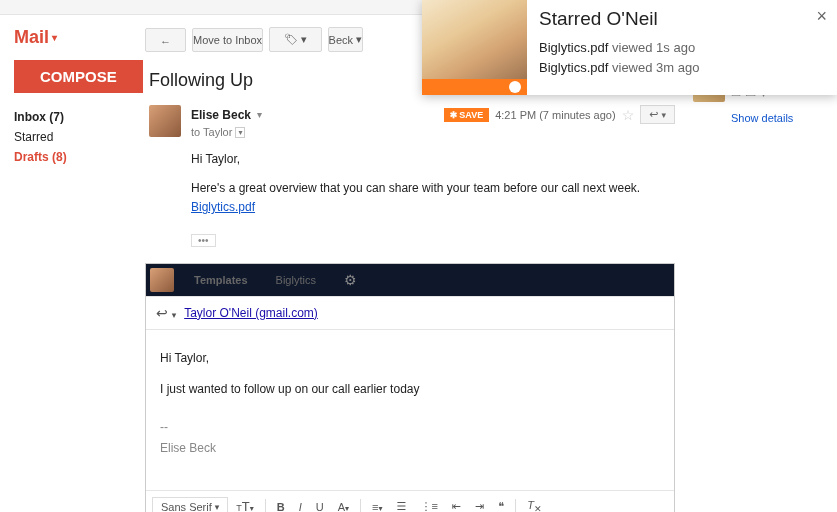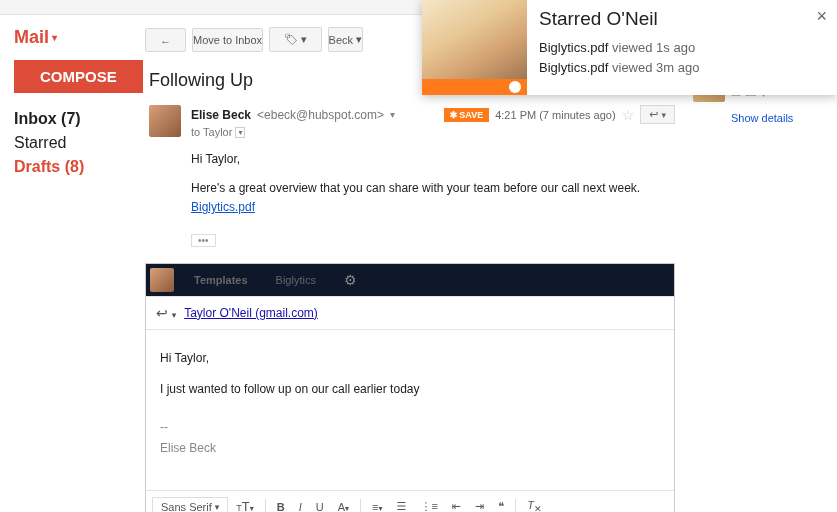--- a/index.html
+++ b/index.html
@@ -5,21 +5,21 @@
 * { margin: 0; padding: 0; box-sizing: border-box; }
 body { font-family: Arial, sans-serif; font-size: 13px; color: #222; background: #fff; width: 837px; height: 512px; overflow: hidden; position: relative; }
 .topbar { height: 15px; background: #f5f5f5; border-bottom: 1px solid #e5e5e5; }
 .container { display: flex; }
 
 .sidebar { width: 145px; padding: 12px 0 0 14px; }
 .mail-dropdown { color: #dd4b39; font-size: 18px; font-weight: bold; margin-bottom: 12px; cursor: pointer; display: flex; align-items: center; }
 .mail-dropdown .caret { font-size: 10px; margin-left: 3px; }
 .compose-btn { background: #dd4b39; color: #fff; border: none; padding: 8px 26px; font-size: 15px; font-weight: bold; cursor: pointer; margin-bottom: 14px; }
 .nav-list { list-style: none; }
-.nav-list li { padding: 3px 0; font-size: 16px; cursor: pointer; }
+.nav-list li { padding: 3px 0; font-size: 12px; cursor: pointer; }
 .nav-list li.active { color: #dd4b39; font-weight: bold; }
 .nav-list li.inbox { font-weight: bold; }
 
 .main { flex: 1; padding: 0 10px 0 0; max-width: 540px; }
 .toolbar { display: flex; gap: 6px; padding: 12px 0 10px 0; align-items: center; }
 .tb-btn { border: 1px solid #d8d8d8; background: #f5f5f5; padding: 5px 0; font-size: 11px; color: #555; cursor: pointer; border-radius: 2px; display: flex; align-items: center; gap: 3px; }
 .tb-btn.icon { padding: 5px 14px; }
 .subject { font-size: 18px; color: #222; padding: 8px 0 14px 4px; }
 .msg { display: flex; gap: 10px; padding: 0 0 10px 4px; font-size: 12px; }
 .avatar { width: 32px; height: 32px; background: linear-gradient(135deg,#d9a077,#8c5a3c); border-radius: 2px; flex-shrink: 0; }
@@ -107,21 +107,20 @@
         </button>
     </div>
 
     <div class="subject">Following Up</div>
 
     <div class="msg">
       <div class="avatar"></div>
       <div class="msg-content">
         <div class="msg-header">
           <span class="sender">Elise Beck</span>
-          <span class="sender-email">&lt;ebeck@hubspot.com&gt;</span>
           <span style="color:#888;font-size:10px">▾</span>
           <div class="msg-meta">
             <span class="save-badge">✱ <span>SAVE</span></span>
             <span>4:21 PM (7 minutes ago)</span>
             <span class="star-icon">☆</span>
             <span class="reply-btn">↩ <span style="font-size:9px">▾</span></span>
           </div>
         </div>
         <div class="msg-to">
           <span>to Taylor</span>

